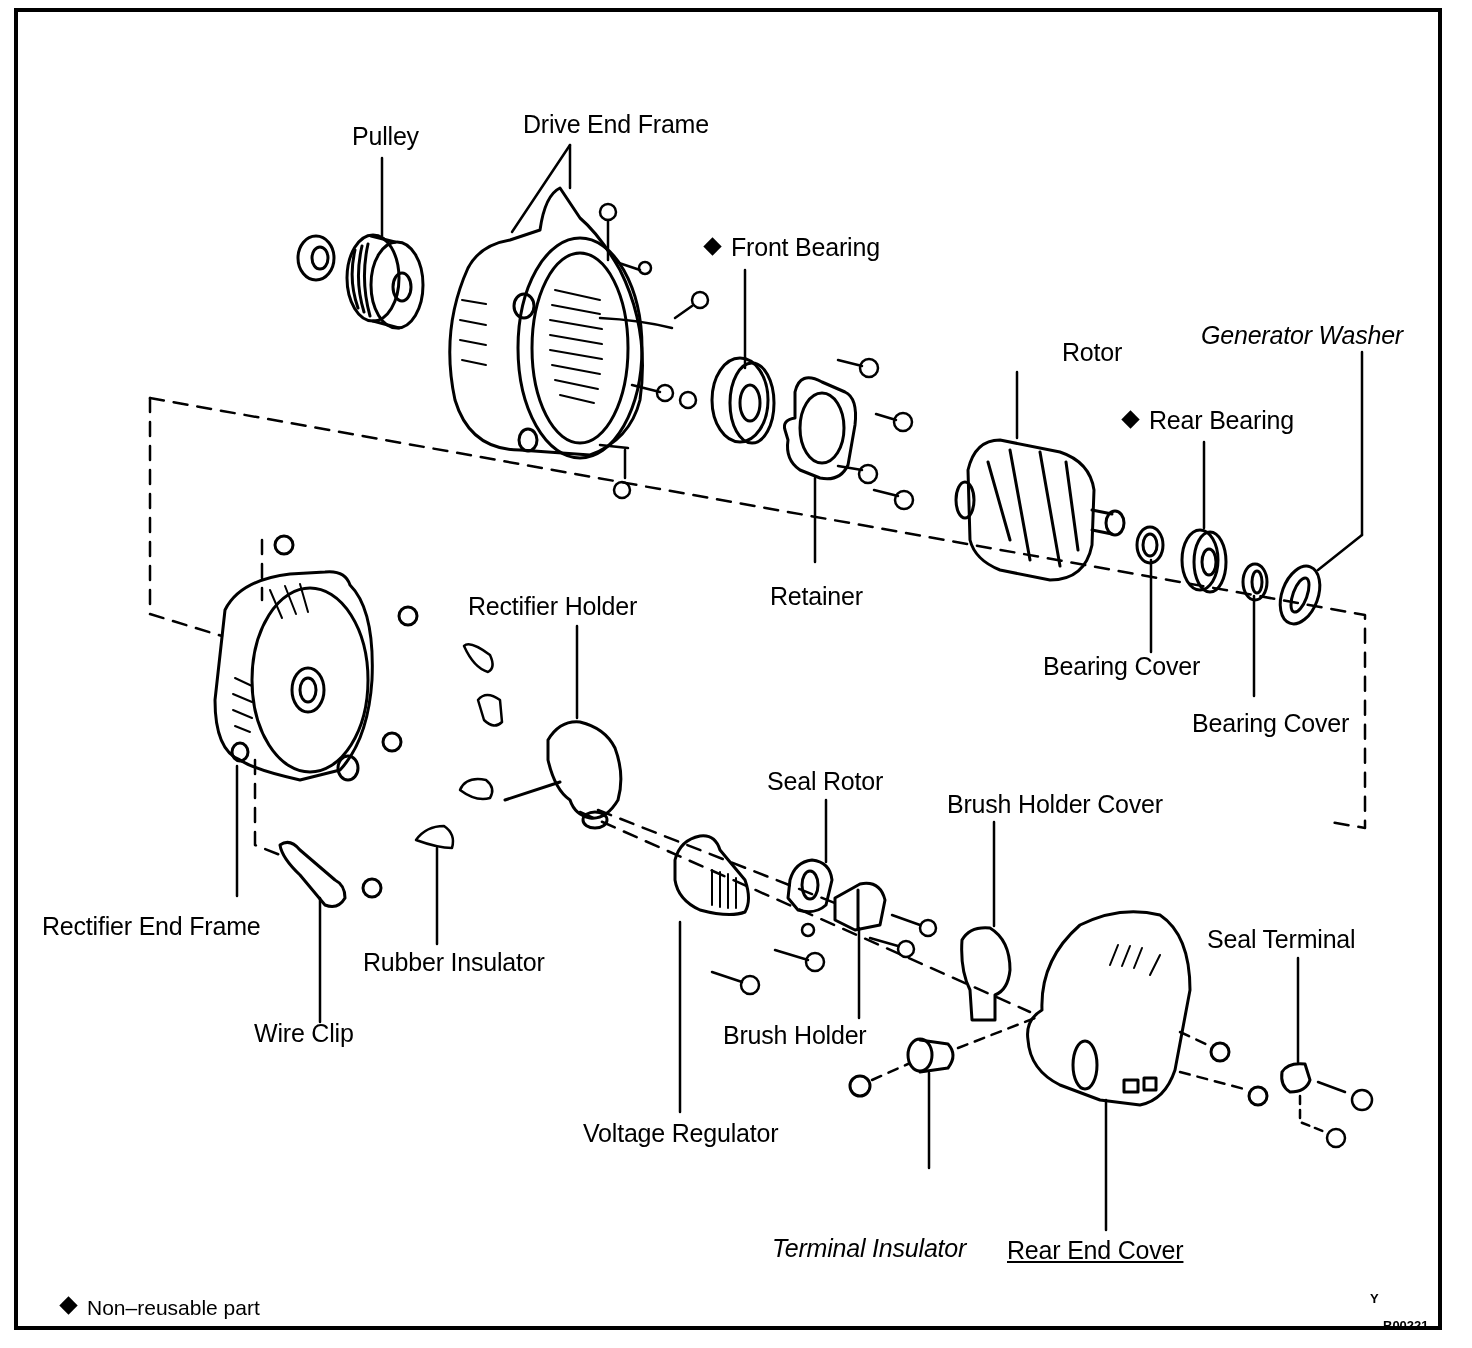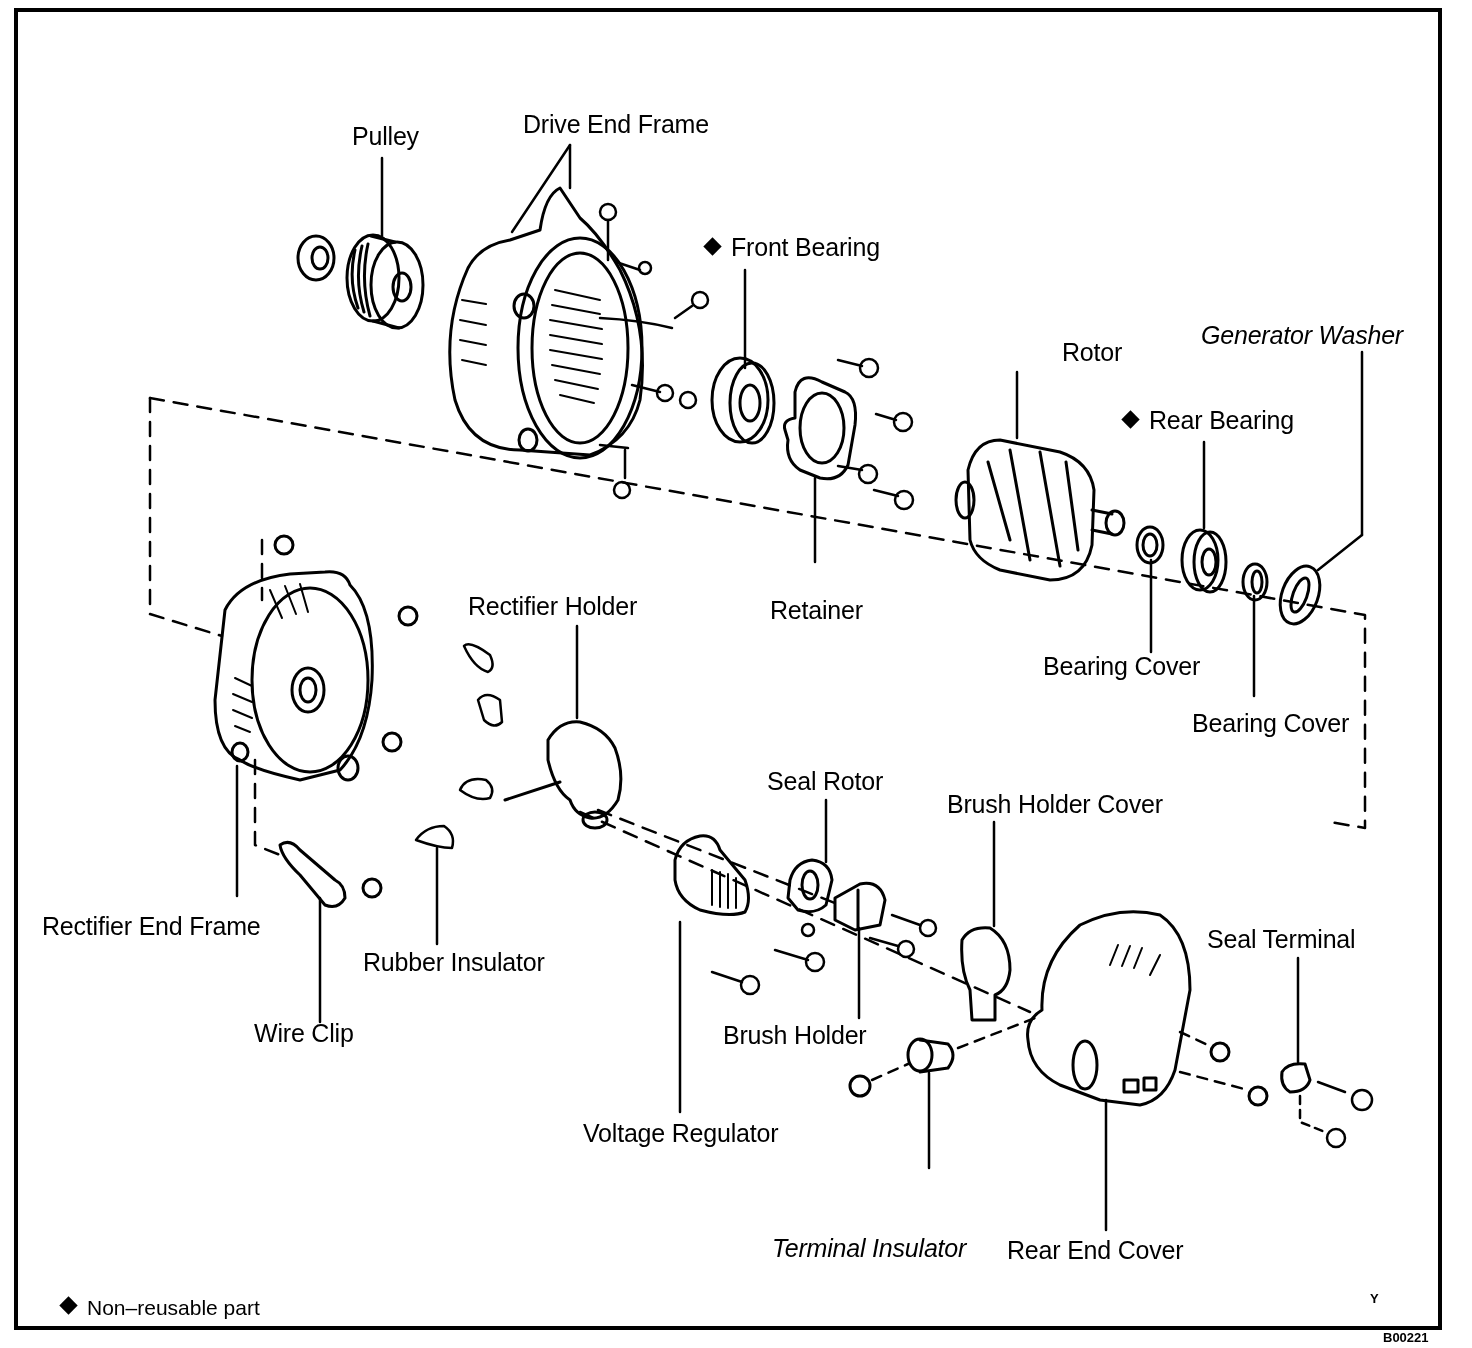--- a/index.html
+++ b/index.html
@@ -274,31 +274,31 @@
     <circle cx="1336" cy="1138" r="9"></circle>
   </g>
 </svg>
 
 <div class="lbl" style="left:352px;top:124px;">Pulley</div>
 <div class="lbl" style="left:523px;top:112px;">Drive End Frame</div>
 <div class="lbl" style="left:706px;top:235px;"><span class="diamond"></span><span>Front Bearing</span></div>
 <div class="lbl" style="left:1024px;top:340px;margin-left:38px;">Rotor</div>
 <div class="lbl" style="left:1201px;top:323px;font-style:italic;">Generator Washer</div>
 <div class="lbl" style="left:1124px;top:408px;"><span class="diamond"></span><span>Rear Bearing</span></div>
-<div class="lbl" style="left:770px;top:598px;text-align:right;">Retainer</div>
+<div class="lbl" style="left:770px;top:584px;text-align:right;">Retainer</div>
 <div class="lbl" style="left:1043px;top:654px;">Bearing Cover</div>
 <div class="lbl" style="left:1192px;top:711px;">Bearing Cover</div>
 <div class="lbl" style="left:468px;top:594px;">Rectifier Holder</div>
 <div class="lbl" style="left:767px;top:769px;">Seal Rotor</div>
 <div class="lbl" style="left:947px;top:792px;">Brush Holder Cover</div>
 <div class="lbl" style="left:42px;top:914px;">Rectifier End Frame</div>
 <div class="lbl" style="left:363px;top:950px;">Rubber Insulator</div>
 <div class="lbl" style="left:1207px;top:927px;">Seal Terminal</div>
 <div class="lbl" style="left:254px;top:1021px;">Wire Clip</div>
 <div class="lbl" style="left:723px;top:1023px;">Brush Holder</div>
 <div class="lbl" style="left:583px;top:1121px;">Voltage Regulator</div>
 <div class="lbl" style="left:772px;top:1236px;font-style:italic;">Terminal Insulator</div>
-<div class="lbl" style="left:1007px;top:1238px;">Rear End Cover</div>
+<div class="lbl" style="left:1007px;top:1238px;text-decoration:underline;">Rear End Cover</div>
 
 <div class="legend"><span class="diamond"></span><span>Non–reusable part</span></div>
 
 <div class="code" style="left:1370px;top:1291px;">Y</div>
-<div class="code" style="left:1383px;top:1318px;margin-top:12px;">B00221</div>
+<div class="code" style="left:1383px;top:1318px;">B00221</div>
 
 </body></html>

